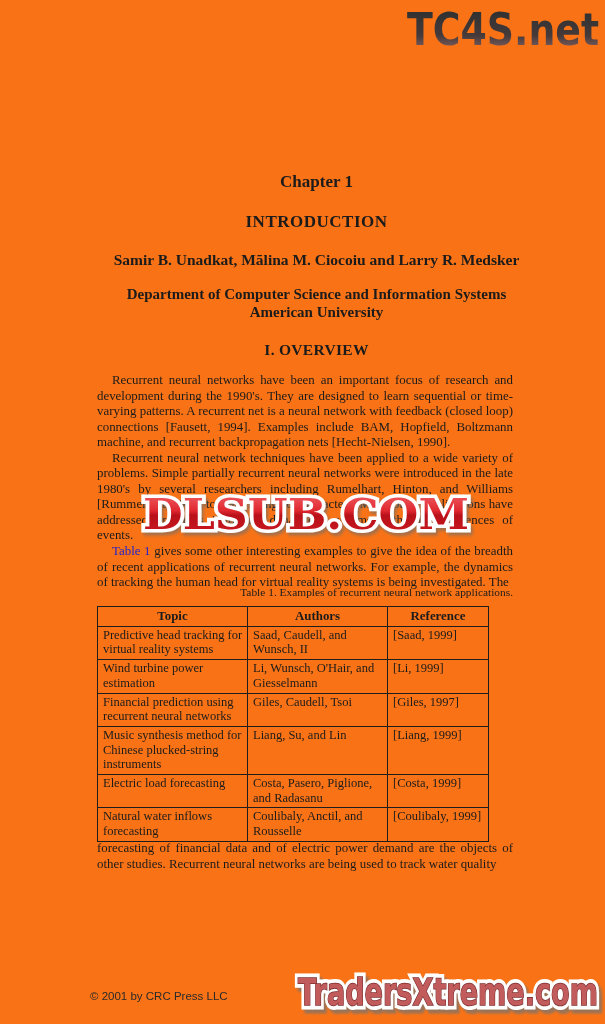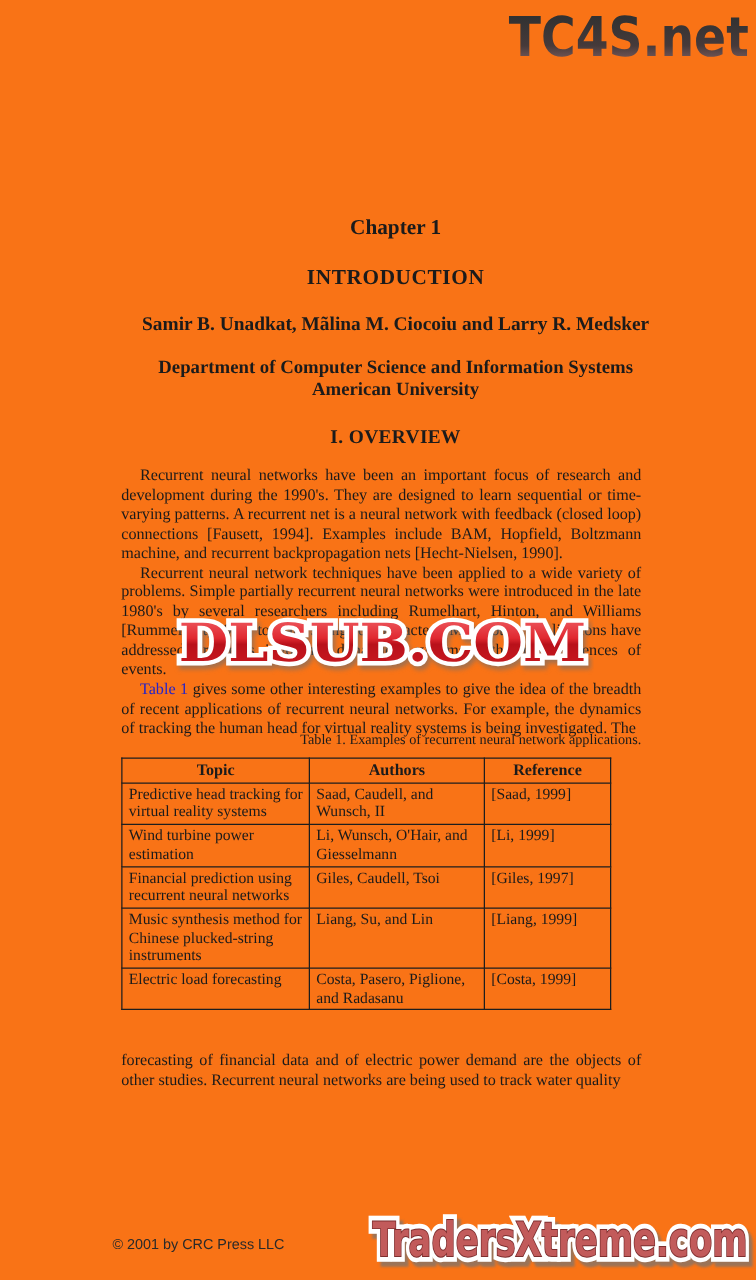--- a/index.html
+++ b/index.html
@@ -185,20 +185,25 @@
       <tr>
         <td>Music synthesis method for Chinese plucked-string instruments</td>
         <td>Liang, Su, and Lin</td>
         <td class="ref-cell">[Liang, 1999]</td>
       </tr>
       <tr>
         <td>Electric load forecasting</td>
         <td>Costa, Pasero, Piglione, and Radasanu</td>
         <td class="ref-cell">[Costa, 1999]</td>
       </tr>
+      <tr>
+        <td>Natural water inflows forecasting</td>
+        <td>Coulibaly, Anctil, and Rousselle</td>
+        <td class="ref-cell">[Coulibaly, 1999]</td>
+      </tr>
     </tbody>
   </table>
 
   <div class="bottom-para">
     <p><span>forecasting of financial data and of electric power demand are the objects of other studies.  Recurrent neural networks are being used to track water quality</span></p>
   </div>
 
   <div class="copyright">© 2001 by CRC Press LLC</div>
 
   <div class="wm-bottom">

